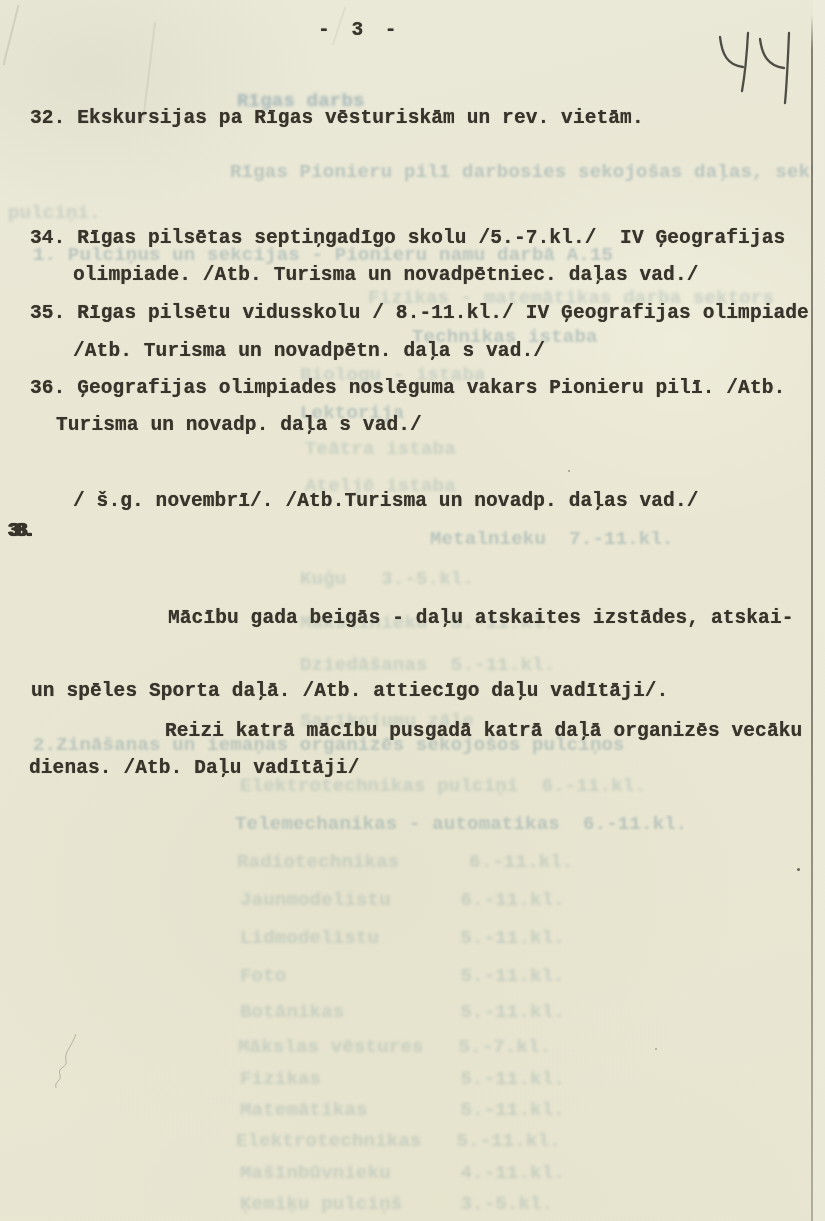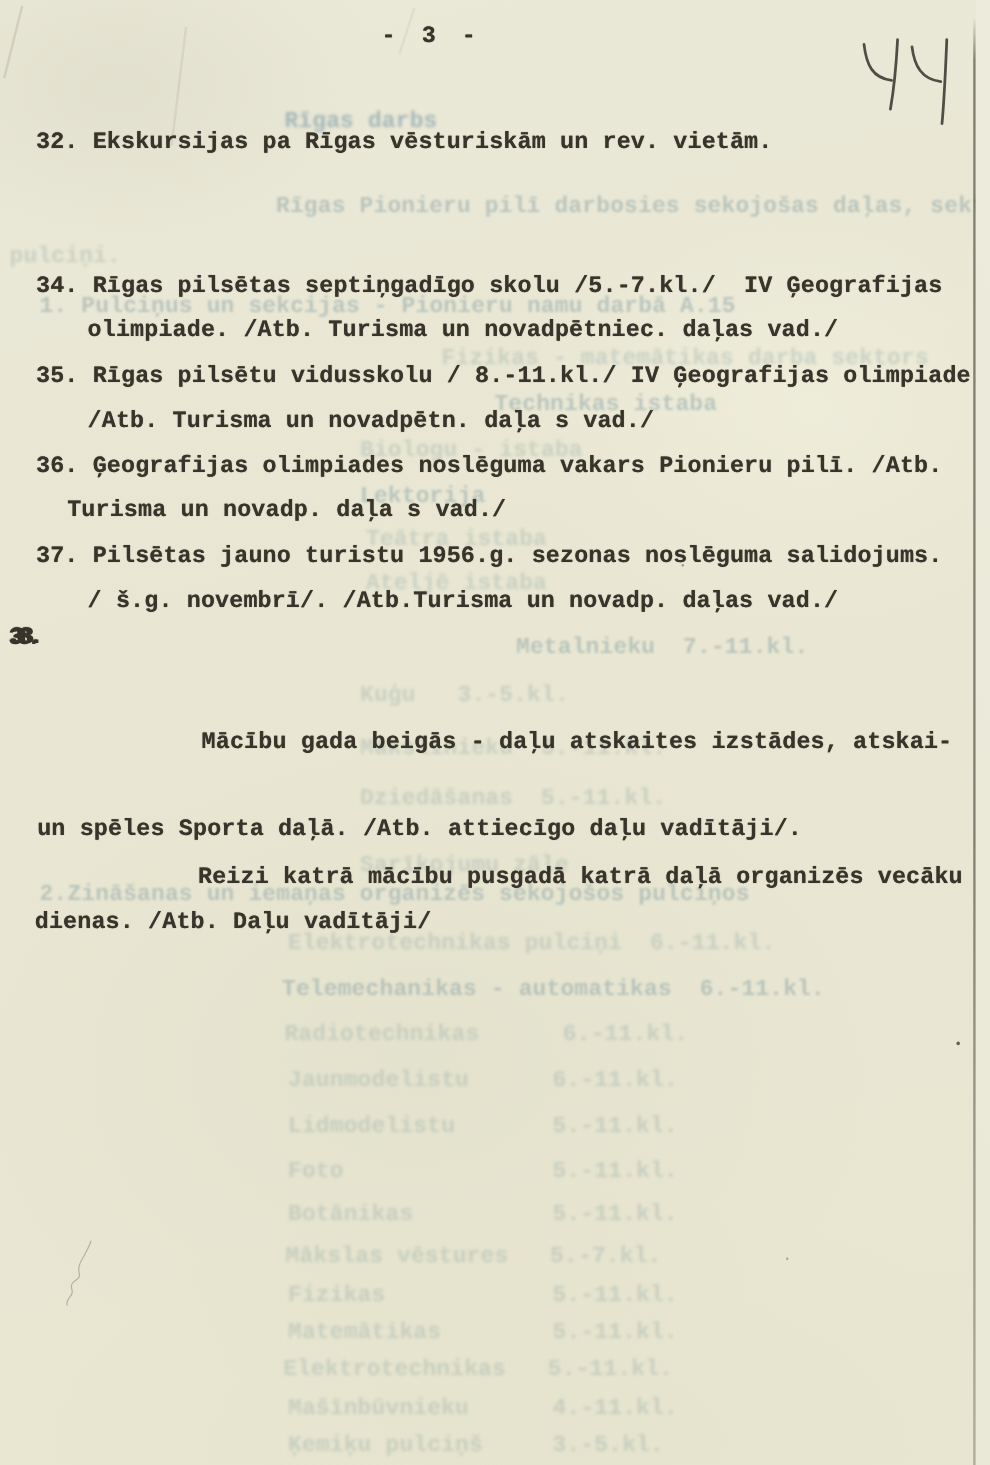--- a/index.html
+++ b/index.html
@@ -104,21 +104,20 @@
 
   <div class="typed pageno" style="left:318px;top:21px;">- 3 -</div>
 
   <div class="typed" style="left:30px;top:109px;">32. Ekskursijas pa Rīgas vēsturiskām un rev. vietām.</div>
   <div class="typed" style="left:30px;top:229px;">34. Rīgas pilsētas septiņgadīgo skolu /5.-7.kl./  IV Ģeografijas</div>
   <div class="typed" style="left:73px;top:266px;">olimpiade. /Atb. Turisma un novadpētniec. daļas vad./</div>
   <div class="typed" style="left:30px;top:304px;">35. Rīgas pilsētu vidusskolu / 8.-11.kl./ IV Ģeografijas olimpiade.</div>
   <div class="typed" style="left:73px;top:342px;text-align:center;">/Atb. Turisma un novadpētn. daļa s vad./</div>
   <div class="typed" style="left:30px;top:379px;">36. Ģeografijas olimpiades noslēguma vakars Pionieru pilī. /Atb.</div>
   <div class="typed" style="left:56px;top:416px;">Turisma un novadp. daļa s vad./</div>
-  <div class="typed" style="left:30px;top:454px;">37. Pilsētas jauno turistu 1956.g. sezonas noslēguma salidojums.</div>
   <div class="typed" style="left:73px;top:492px;">/ š.g. novembrī/. /Atb.Turisma un novadp. daļas vad./</div>
   <div class="typed overstrike" style="left:8px;top:522px;">38.</div>
   <div class="typed" style="left:168px;top:609px;">Mācību gada beigās - daļu atskaites izstādes, atskai-</div>
   <div class="typed" style="left:165px;top:722px;">Reizi katrā mācību pusgadā katrā daļā organizēs vecāku</div>
   <div class="typed" style="left:31px;top:682px;">un spēles Sporta daļā. /Atb. attiecīgo daļu vadītāji/.</div>
   <div class="typed" style="left:29px;top:759px;">dienas. /Atb. Daļu vadītāji/</div>
 
   <svg role="img" width="86" height="80" viewBox="0 0 86 80" style="position:absolute;left:714px;top:30px;" aria-label="44">
     <g fill="none" stroke="#4e4e46" stroke-width="2.3" stroke-linecap="round">
       <path d="M6,7 C8,24 13,35 29,37"></path>

